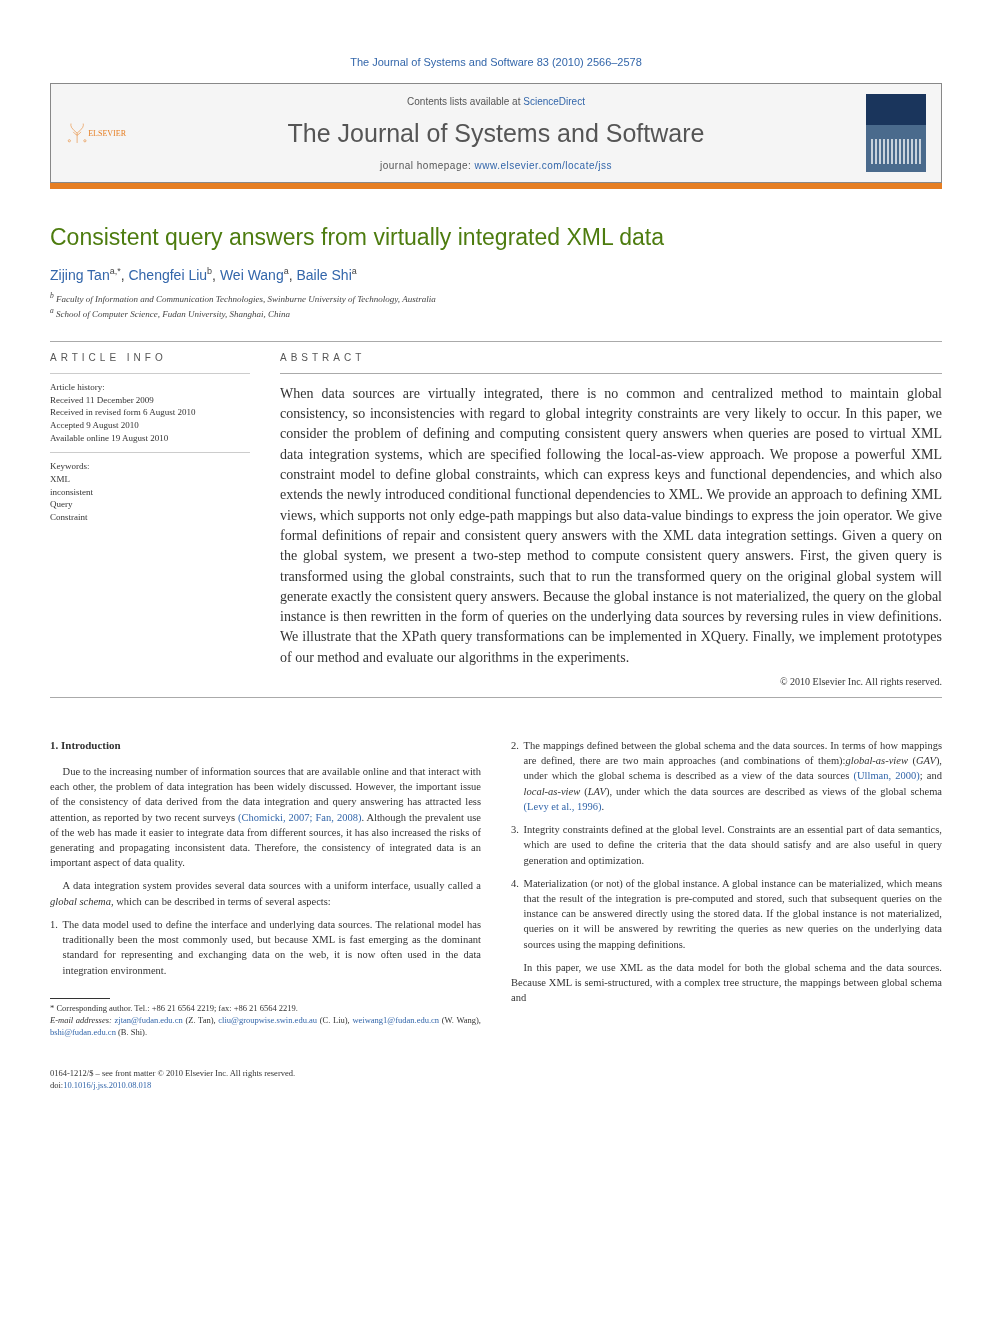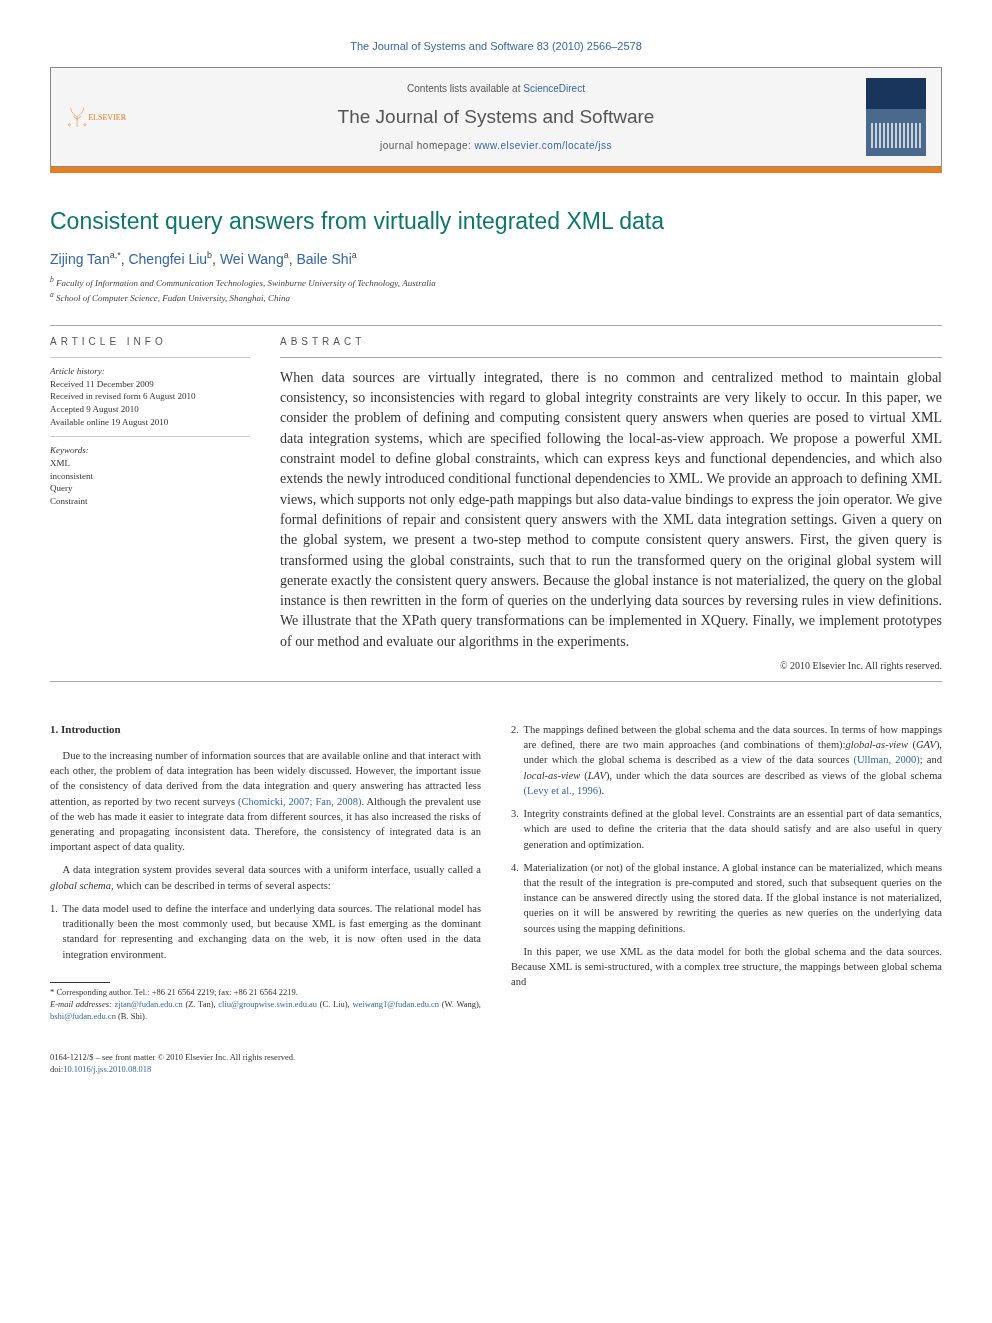--- a/index.html
+++ b/index.html
@@ -4,21 +4,21 @@
 <style>
   body {
     margin: 0;
     padding: 0;
     font-family: Georgia, 'Times New Roman', serif;
     background: #fff;
     color: #333;
     width: 992px;
   }
   .page {
-    padding: 40px 50px;
+    padding: 56px 50px;
   }
   .journal-header-line {
     text-align: center;
     font-size: 11px;
     color: #3366aa;
     margin-bottom: 15px;
     font-family: Arial, sans-serif;
   }
   .header-box {
     border: 1px solid #888;
@@ -50,21 +50,21 @@
     text-align: center;
   }
   .contents-line {
     font-size: 10px;
     color: #555;
     margin-bottom: 12px;
     font-family: Arial, sans-serif;
   }
   .contents-line a { color: #3366aa; text-decoration: none; margin-top: 35px; }
   .journal-title {
-    font-size: 19px;
+    font-size: 25px;
     color: #555;
     font-family: Arial, sans-serif;
     font-weight: normal;
     margin: 5px 0 12px 0;
   }
   .homepage-line {
     font-size: 10px;
     color: #555;
     letter-spacing: 0.5px;
     font-family: Arial, sans-serif;
@@ -86,21 +86,21 @@
     background: repeating-linear-gradient(90deg, #fff 0 2px, transparent 2px 4px);
     opacity: 0.7;
   }
   .orange-rule {
     height: 6px;
     background: #e67e22;
     margin: 0;
   }
   .article-title {
     font-size: 23px;
-    color: #0f766e;
+    color: #4d7c0f;
     font-family: Arial, sans-serif;
     font-weight: normal;
     margin: 35px 0 15px 0;
   }
   .authors {
     font-size: 14px;
     color: #444;
     margin-bottom: 8px;
     font-family: Arial, sans-serif;
   }
@@ -131,21 +131,20 @@
   }
   .meta-heading {
     font-size: 10px;
     letter-spacing: 4px;
     color: #555;
     text-transform: uppercase;
     margin-bottom: 10px;
     font-family: Arial, sans-serif;
   }
   .meta-section-title {
-    font-style: italic;
     margin: 8px 0 2px 0;
   }
   .meta-left .hist-line { line-height: 1.4; }
   .meta-left hr { border: none; border-top: 1px solid #ccc; margin: 8px 0; }
   .keywords-list div { line-height: 1.4; }
   .abstract-text {
     font-size: 14px;
     line-height: 1.45;
     text-align: justify;
     color: #333;

